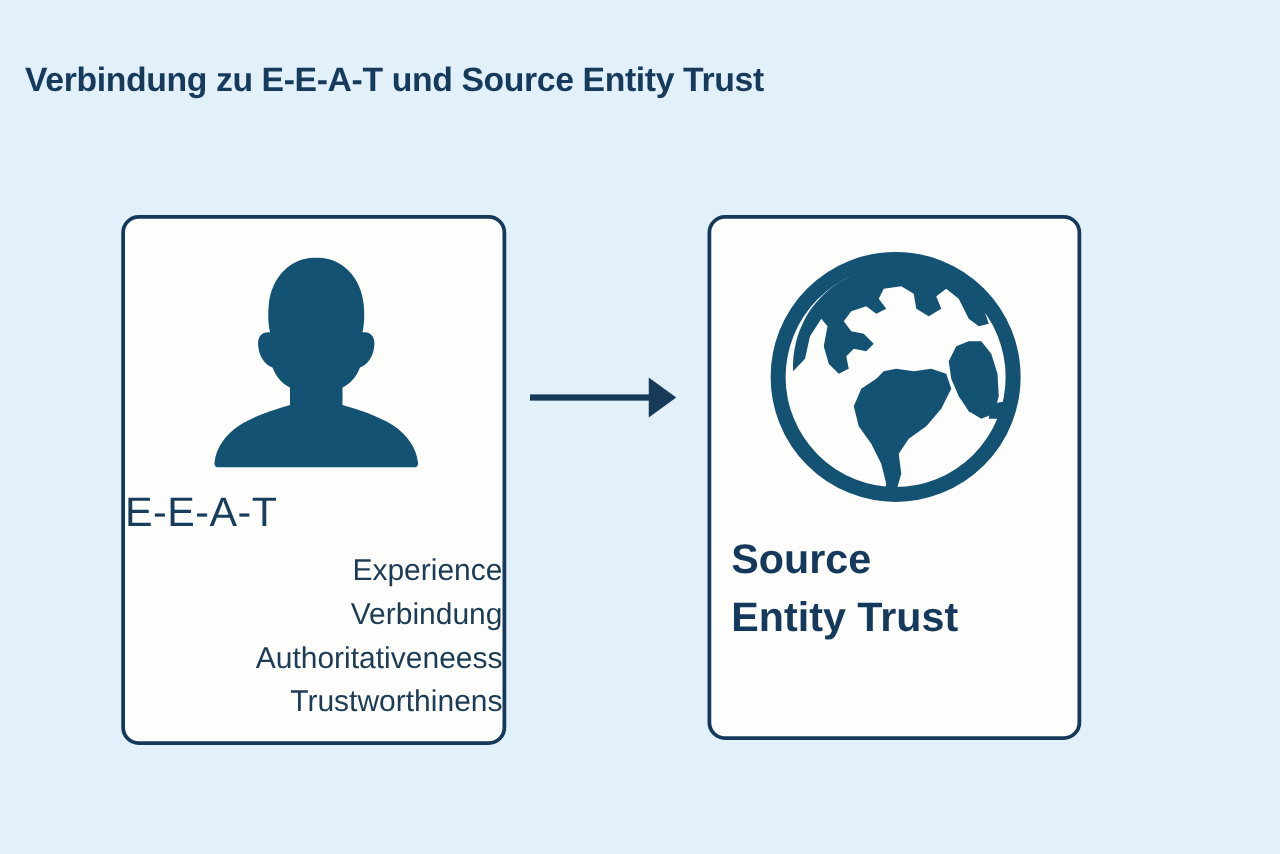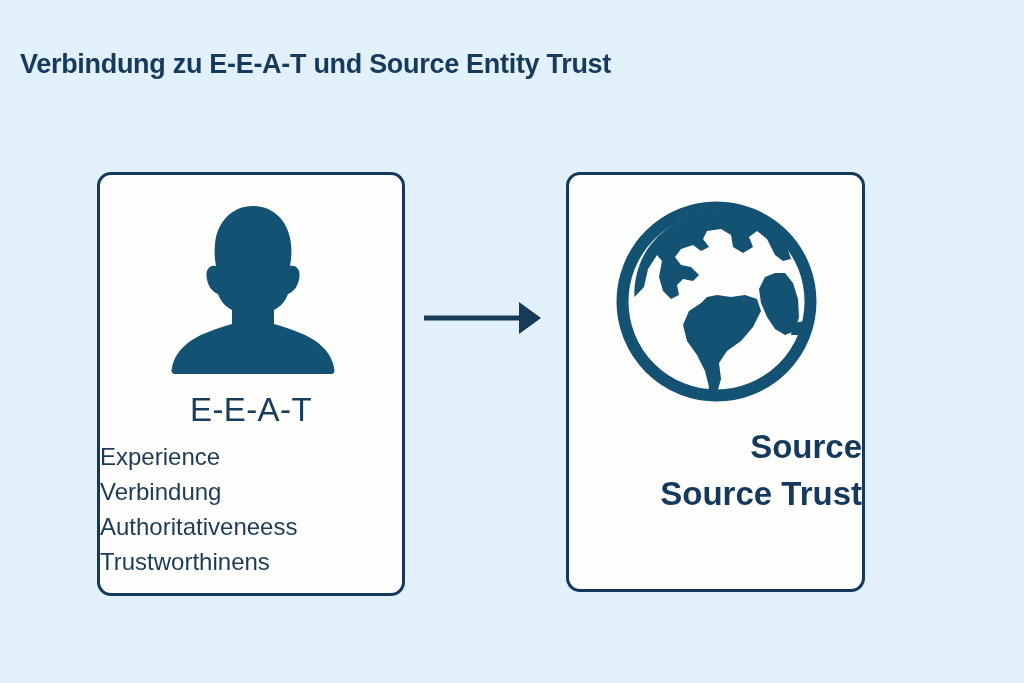--- a/index.html
+++ b/index.html
@@ -74,48 +74,47 @@
     width: 203px;
     height: 205px;
   }
 
   
   .eeat-heading {
     position: absolute;
     left: 0;
     top: 216px;
     width: 100%;
-    text-align: center;
     font-size: 33px;
     font-weight: 500;
     color: #173c5c;
     letter-spacing: 0.4px;
   }
   .eeat-list {
     position: absolute;
     left: 0;
     top: 264px;
     width: 100%;
-    text-align: left;
+    text-align: right;
   }
   .eeat-list div {
     font-size: 24px;
     font-weight: 400;
     color: #1c3c56;
     line-height: 35px;
     white-space: nowrap;
   }
 
   
   .source-title {
     position: absolute;
-    left: 0;
+    left: 16px;
     top: 248px;
     width: 100%;
-    text-align: right;
+    text-align: left;
   }
   .source-title div {
     font-size: 33px;
     font-weight: bold;
     color: #14395c;
     line-height: 47px;
     white-space: nowrap;
   }
 
   
@@ -268,18 +267,18 @@
           L142 100
           L130 96
           L116 98
           L102 96
           L92 98 Z"></path>
       </svg>
     </div>
 
     <div class="source-title">
       <div>Source</div>
-      <div>Source Trust</div>
+      <div>Entity Trust</div>
     </div>
 
   </div>
 
 </div>
 
 </body></html>

